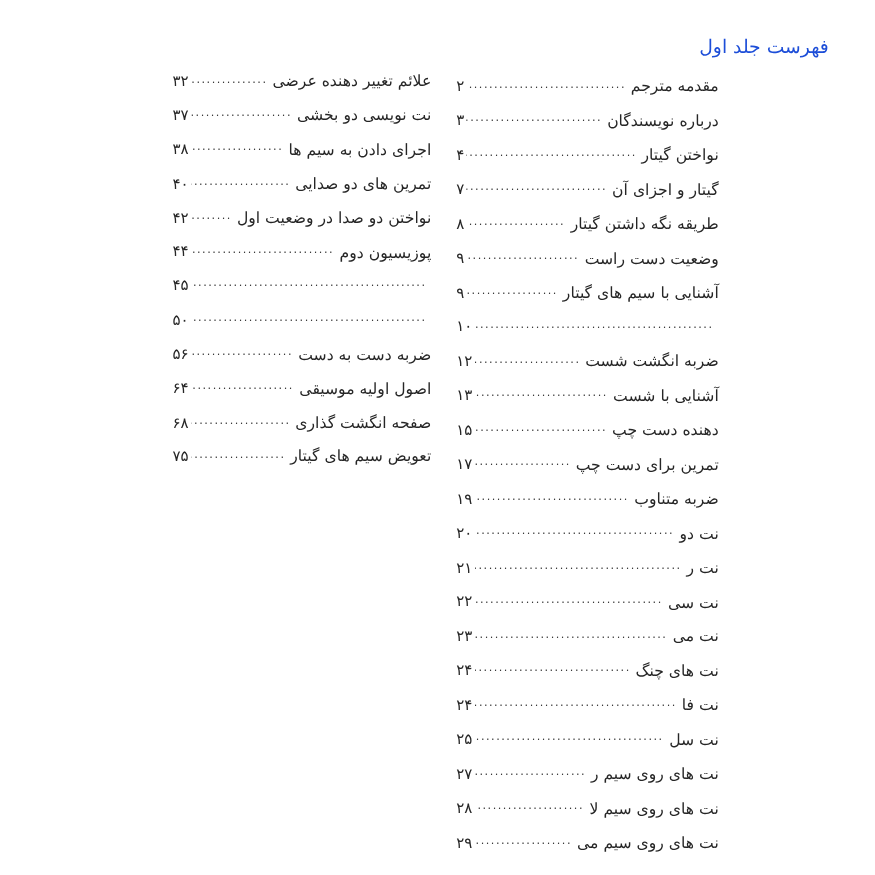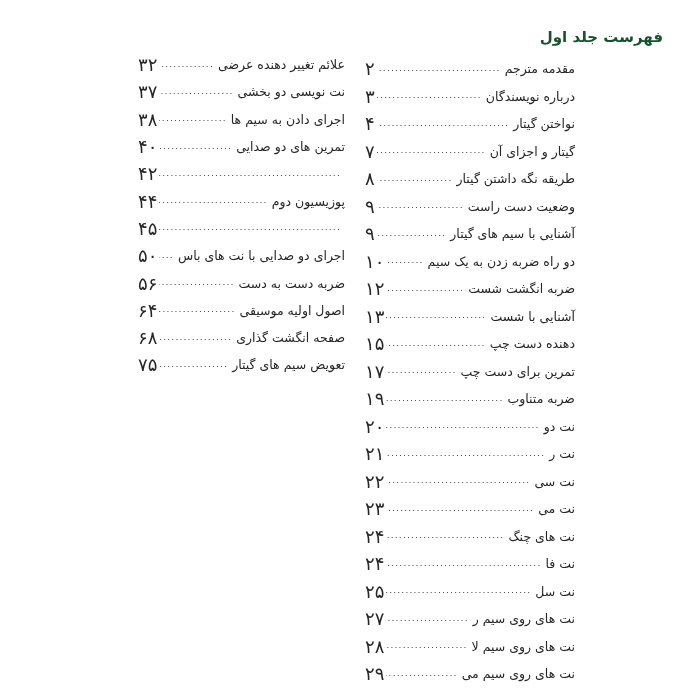--- a/index.html
+++ b/index.html
@@ -8,22 +8,22 @@
     width:700px;height:700px;
     background:#fff;
     overflow:hidden;
     font-family:"DejaVu Sans",sans-serif;
     color:#262626;
   }
   .toc-title{
     position:absolute;
     top:28px;right:37px;
     font-size:15px;
-    font-weight:bold;
-    color:#14532d;
+    font-weight:normal;
+    color:#1d4ed8;
     direction:rtl;
     white-space:nowrap;
     letter-spacing:0px;
     margin-left:24px;
   }
   .col{
     position:absolute;
     display:flex;
     flex-direction:column;
   }
@@ -56,21 +56,21 @@
     right:0;
     bottom:3px;
     font-size:9px;
     letter-spacing:1.2px;
     color:#3a3a3a;
     white-space:nowrap;
   }
   .pagenum{
     white-space:nowrap;
     flex:0 0 auto;
-    font-size:18px;
+    font-size:12px;
   }
 </style>
 </head>
 <body>
 
 <div class="page">
   <div class="toc-title">فهرست جلد اول</div>
 
   <div class="col col-right">
       <div class="row">
@@ -102,21 +102,20 @@
         <span class="label">وضعیت دست راست</span>
         <span class="leader"></span>
         <span class="pagenum">۹</span>
       </div>
       <div class="row">
         <span class="label">آشنایی با سیم های گیتار</span>
         <span class="leader"></span>
         <span class="pagenum">۹</span>
       </div>
       <div class="row">
-        <span class="label">دو راه ضربه زدن به یک سیم</span>
         <span class="leader"></span>
         <span class="pagenum">۱۰</span>
       </div>
       <div class="row">
         <span class="label">ضربه انگشت شست</span>
         <span class="leader"></span>
         <span class="pagenum">۱۲</span>
       </div>
       <div class="row">
         <span class="label">آشنایی با شست</span>
@@ -205,34 +204,34 @@
         <span class="label">اجرای دادن به سیم ها</span>
         <span class="leader"></span>
         <span class="pagenum">۳۸</span>
       </div>
       <div class="row">
         <span class="label">تمرین های دو صدایی</span>
         <span class="leader"></span>
         <span class="pagenum">۴۰</span>
       </div>
       <div class="row">
+        <span class="label">نواختن دو صدا در وضعیت اول</span>
         <span class="leader"></span>
         <span class="pagenum">۴۲</span>
       </div>
       <div class="row">
         <span class="label">پوزیسیون دوم</span>
         <span class="leader"></span>
         <span class="pagenum">۴۴</span>
       </div>
       <div class="row">
         <span class="leader"></span>
         <span class="pagenum">۴۵</span>
       </div>
       <div class="row">
-        <span class="label">اجرای دو صدایی با نت های باس</span>
         <span class="leader"></span>
         <span class="pagenum">۵۰</span>
       </div>
       <div class="row">
         <span class="label">ضربه دست به دست</span>
         <span class="leader"></span>
         <span class="pagenum">۵۶</span>
       </div>
       <div class="row">
         <span class="label">اصول اولیه موسیقی</span>

